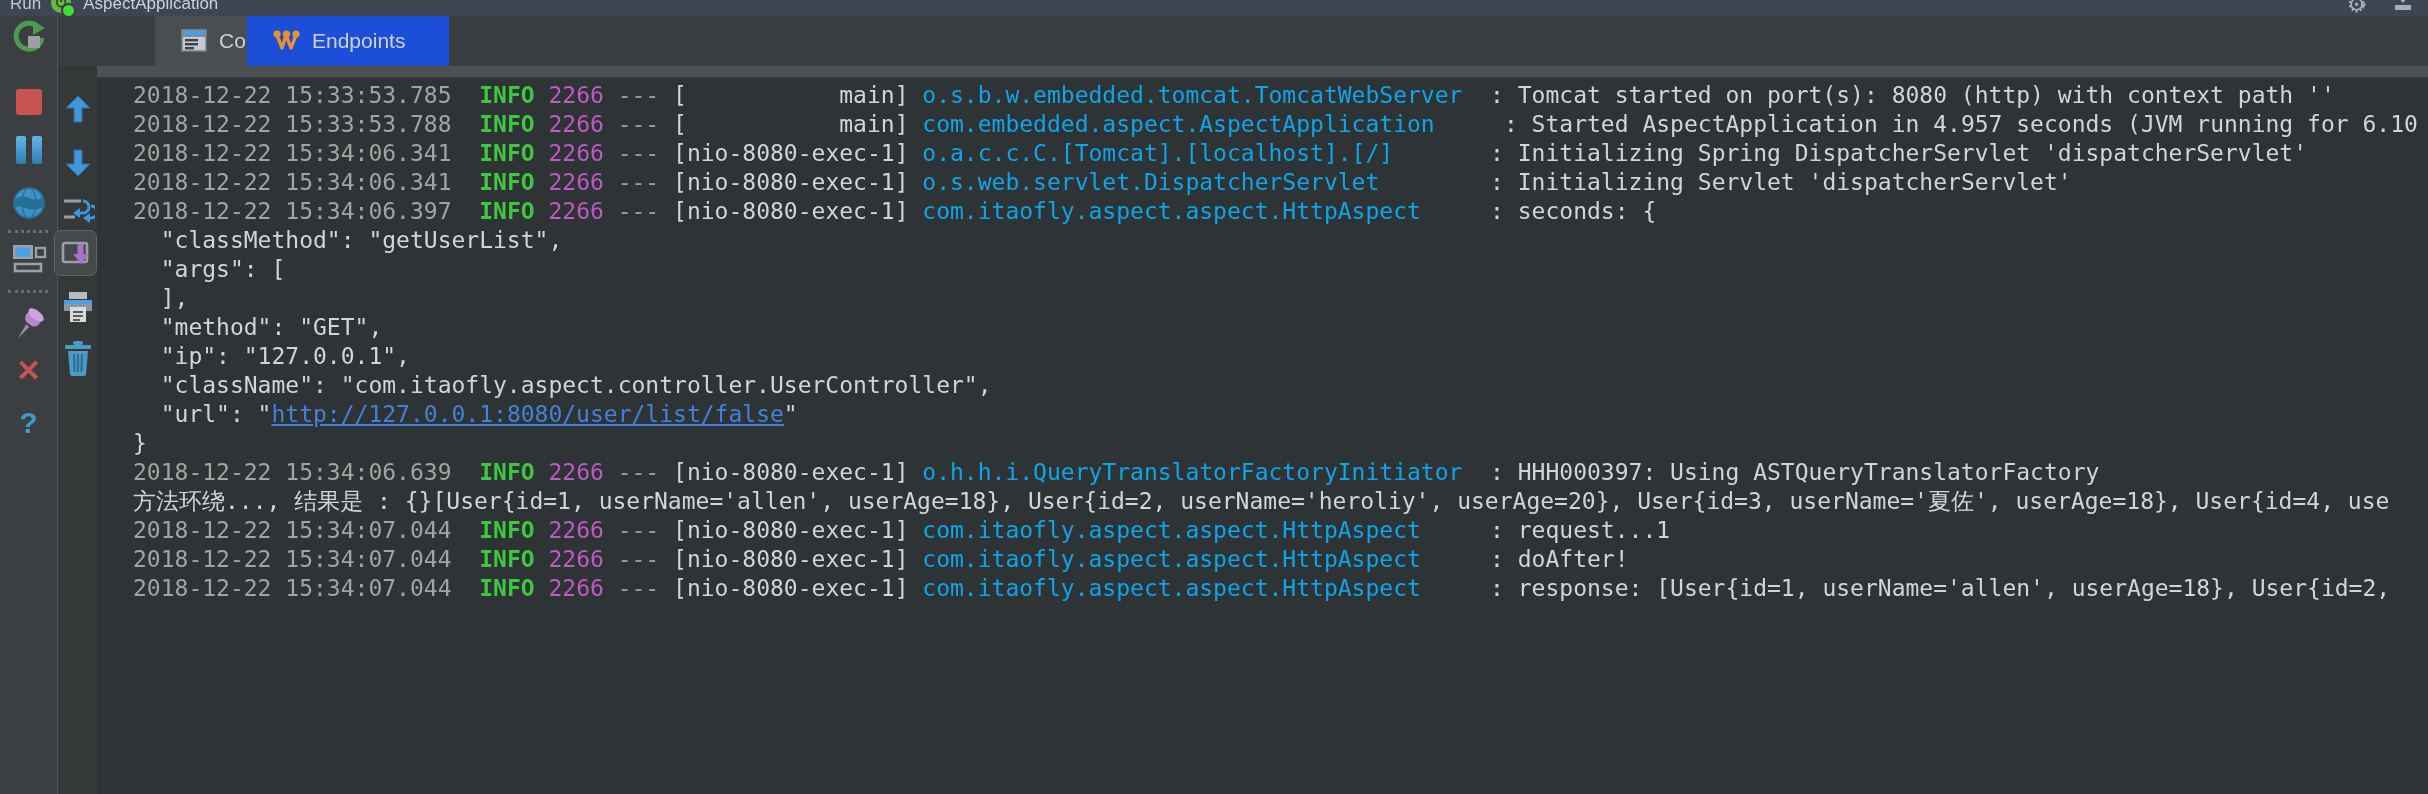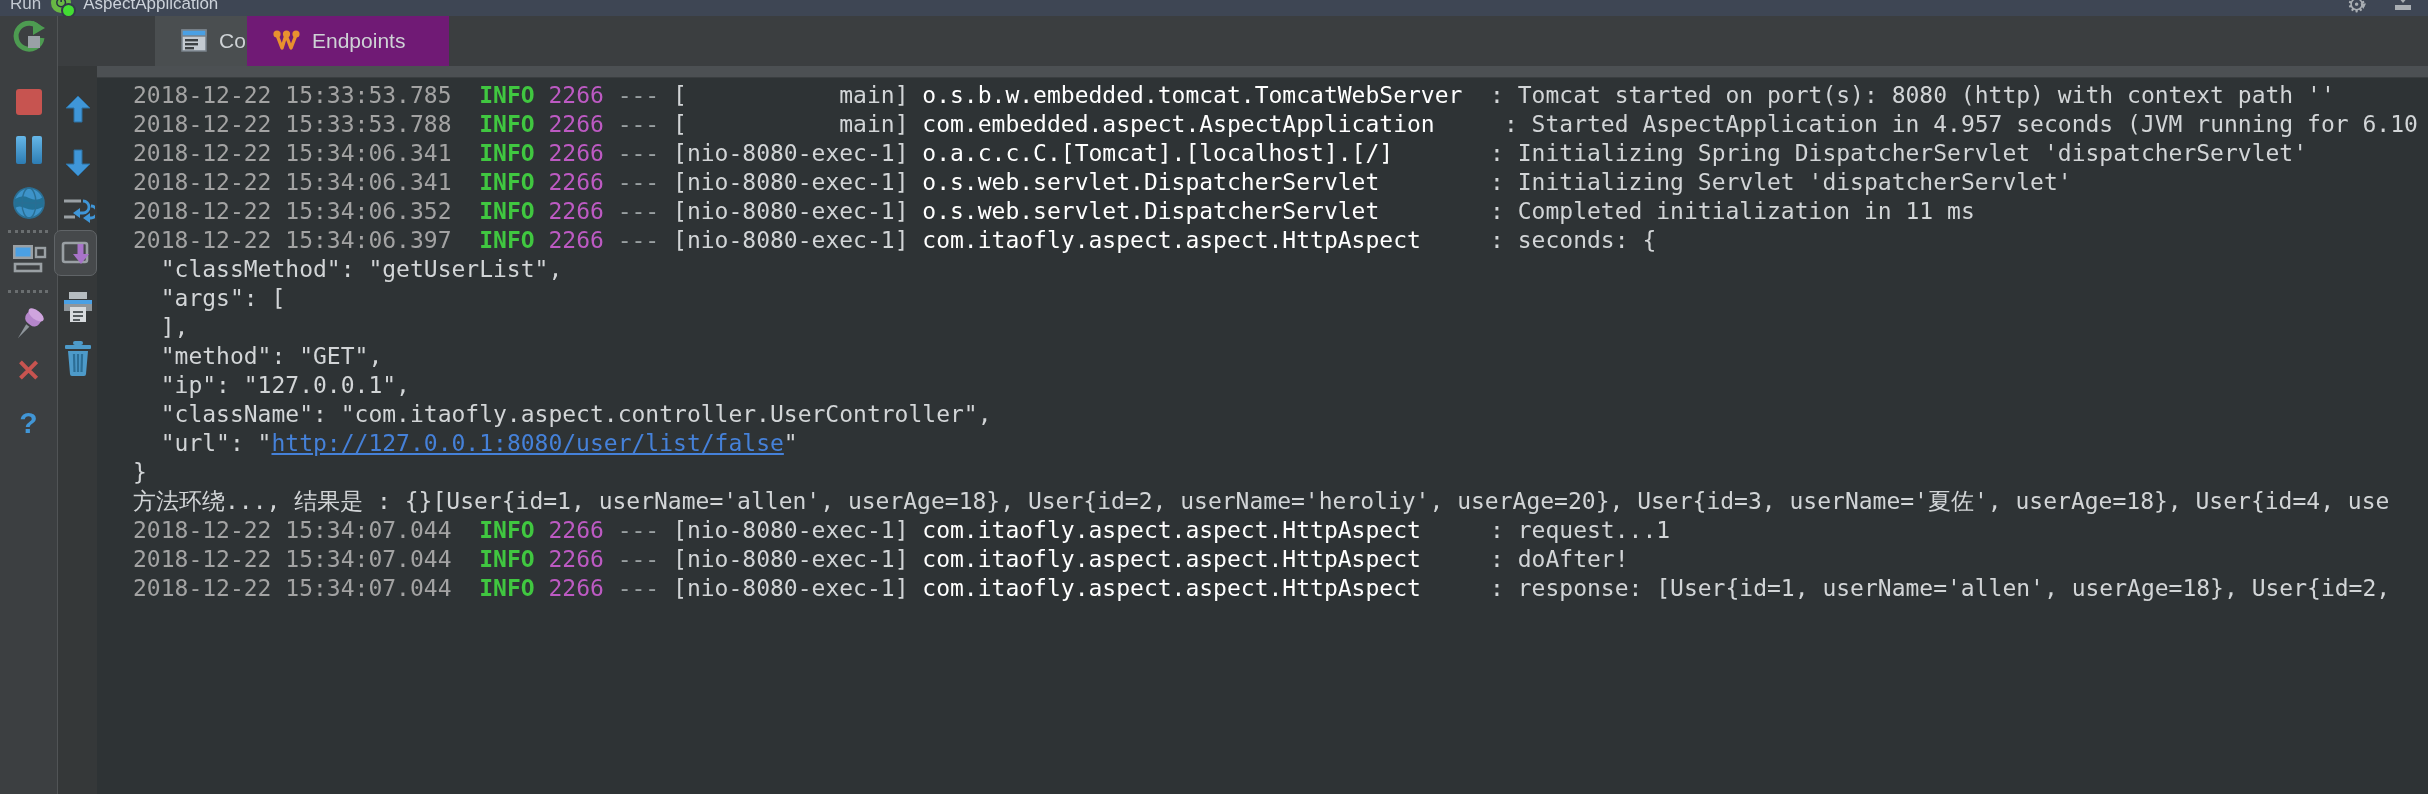--- a/index.html
+++ b/index.html
@@ -24,21 +24,21 @@
   .run-dot{position:absolute;right:-3px;bottom:-3px;width:11px;height:11px;border-radius:50%;
     background:#43dd33;border:2px solid #323a48;}
   .titlebar-right{position:absolute;right:14px;top:-6px;display:flex;gap:26px;align-items:center;}
   .gear{color:#a9aeb3;font-size:22px;line-height:22px;}
   .gear-chev{color:#a9aeb3;font-size:11px;margin-left:-6px;}
   
   .tabbar{position:absolute;left:57px;top:16px;right:0;height:50px;background:#3b3e40;z-index:3;}
   .tab{position:absolute;top:0;height:50px;display:flex;align-items:center;gap:12px;
     padding:0 26px;font-size:21px;color:#ced2d5;cursor:default;}
   .tab.active{background:#4a4e50;}
-  .tab.inactive{background:#701a75;}
+  .tab.inactive{background:#1d4ed8;}
   .tab-console{left:98px;width:138px;}
   .tab-endpoints{left:190px;width:150px;}
   
   .run-toolbar{position:absolute;left:0;top:16px;bottom:0;width:57px;background:#3c3f41;
     border-right:1px solid #515456;z-index:4;}
   .rt-item{position:absolute;left:0;width:57px;display:flex;justify-content:center;}
   .dotted-sep{position:absolute;left:8px;width:40px;border-top:3px dotted #6a6e70;}
   .close-x{color:#c75450;font-size:30px;font-weight:bold;line-height:30px;}
   .help-q{color:#4196d6;font-size:30px;font-weight:bold;line-height:30px;}
   .stop-sq{width:26px;height:26px;background:#c75450;border-radius:3px;}
@@ -57,21 +57,21 @@
     position:absolute;left:0;top:12px;right:0;bottom:0;overflow:hidden;
     padding:3px 0 0 36px;
     font-family:"DejaVu Sans Mono","Liberation Mono",monospace;
     font-size:23px;line-height:29px;color:#d2d5d7;
   }
   .line{white-space:pre;}
   .c-ts{color:#a3a3a3;} .c-m{color:#d2d5d7;}
   .c-l{color:#40c740;font-weight:bold;}
   .c-p{color:#bd5ac3;}
   .c-d{color:#9aa0a2;}
-  .c-g{color:#ffffff;}
+  .c-g{color:#0ea5e9;}
   .c-u{color:#4581d9;text-decoration:underline;cursor:pointer;}
   svg{display:block;}
 </style>
 </head>
 <body>
 
 <div class="titlebar">
   <div class="titlebar-inner">
     <span class="titlebar-label">Run</span>
     <span class="spring-badge">
@@ -226,28 +226,28 @@
   </div>
 </div>
 
 <div class="console-area">
   <div class="hscrollbar"></div>
   <div class="console-output">
       <div class="line"><span class="c-ts">2018-12-22 15:33:53.785  </span><span class="c-l">INFO</span><span class="c-m"> </span><span class="c-p">2266</span><span class="c-d"> --- </span><span class="c-m">[           main] </span><span class="c-g">o.s.b.w.embedded.tomcat.TomcatWebServer</span><span class="c-m">  : Tomcat started on port(s): 8080 (http) with context path ''</span></div>
       <div class="line"><span class="c-ts">2018-12-22 15:33:53.788  </span><span class="c-l">INFO</span><span class="c-m"> </span><span class="c-p">2266</span><span class="c-d"> --- </span><span class="c-m">[           main] </span><span class="c-g">com.embedded.aspect.AspectApplication</span><span class="c-m">     : Started AspectApplication in 4.957 seconds (JVM running for 6.10</span></div>
       <div class="line"><span class="c-ts">2018-12-22 15:34:06.341  </span><span class="c-l">INFO</span><span class="c-m"> </span><span class="c-p">2266</span><span class="c-d"> --- </span><span class="c-m">[nio-8080-exec-1] </span><span class="c-g">o.a.c.c.C.[Tomcat].[localhost].[/]</span><span class="c-m">       : Initializing Spring DispatcherServlet 'dispatcherServlet'</span></div>
       <div class="line"><span class="c-ts">2018-12-22 15:34:06.341  </span><span class="c-l">INFO</span><span class="c-m"> </span><span class="c-p">2266</span><span class="c-d"> --- </span><span class="c-m">[nio-8080-exec-1] </span><span class="c-g">o.s.web.servlet.DispatcherServlet</span><span class="c-m">        : Initializing Servlet 'dispatcherServlet'</span></div>
-      <div class="line"><span class="c-ts">2018-12-22 15:34:06.352  </span><span class="c-l">INFO</span><span class="c-m"> </span><span class="c-p">2266</span><span class="c-d"> --- </span><span class="c-m">[nio-8080-exec-1] </span><span class="c-g">o.s.web.servlet.DispatcherServlet</span><span class="c-m">        : Completed initialization in 11 ms</span></div>
       <div class="line"><span class="c-ts">2018-12-22 15:34:06.397  </span><span class="c-l">INFO</span><span class="c-m"> </span><span class="c-p">2266</span><span class="c-d"> --- </span><span class="c-m">[nio-8080-exec-1] </span><span class="c-g">com.itaofly.aspect.aspect.HttpAspect</span><span class="c-m">     : seconds: {</span></div>
       <div class="line"><span class="c-m">  "classMethod": "getUserList",</span></div>
       <div class="line"><span class="c-m">  "args": [</span></div>
       <div class="line"><span class="c-m">  ],</span></div>
       <div class="line"><span class="c-m">  "method": "GET",</span></div>
       <div class="line"><span class="c-m">  "ip": "127.0.0.1",</span></div>
       <div class="line"><span class="c-m">  "className": "com.itaofly.aspect.controller.UserController",</span></div>
       <div class="line"><span class="c-m">  "url": "</span><span class="c-u">http://127.0.0.1:8080/user/list/false</span><span class="c-m">"</span></div>
       <div class="line"><span class="c-m">}</span></div>
+      <div class="line"><span class="c-ts">2018-12-22 15:34:06.639  </span><span class="c-l">INFO</span><span class="c-m"> </span><span class="c-p">2266</span><span class="c-d"> --- </span><span class="c-m">[nio-8080-exec-1] </span><span class="c-g">o.h.h.i.QueryTranslatorFactoryInitiator</span><span class="c-m">  : HHH000397: Using ASTQueryTranslatorFactory</span></div>
       <div class="line"><span class="c-m">方法环绕..., 结果是 : {}[User{id=1, userName='allen', userAge=18}, User{id=2, userName='heroliy', userAge=20}, User{id=3, userName='夏佐', userAge=18}, User{id=4, use</span></div>
       <div class="line"><span class="c-ts">2018-12-22 15:34:07.044  </span><span class="c-l">INFO</span><span class="c-m"> </span><span class="c-p">2266</span><span class="c-d"> --- </span><span class="c-m">[nio-8080-exec-1] </span><span class="c-g">com.itaofly.aspect.aspect.HttpAspect</span><span class="c-m">     : request...1</span></div>
       <div class="line"><span class="c-ts">2018-12-22 15:34:07.044  </span><span class="c-l">INFO</span><span class="c-m"> </span><span class="c-p">2266</span><span class="c-d"> --- </span><span class="c-m">[nio-8080-exec-1] </span><span class="c-g">com.itaofly.aspect.aspect.HttpAspect</span><span class="c-m">     : doAfter!</span></div>
       <div class="line"><span class="c-ts">2018-12-22 15:34:07.044  </span><span class="c-l">INFO</span><span class="c-m"> </span><span class="c-p">2266</span><span class="c-d"> --- </span><span class="c-m">[nio-8080-exec-1] </span><span class="c-g">com.itaofly.aspect.aspect.HttpAspect</span><span class="c-m">     : response: [User{id=1, userName='allen', userAge=18}, User{id=2,</span></div>
     </div>
 </div>
 
 </body></html>

